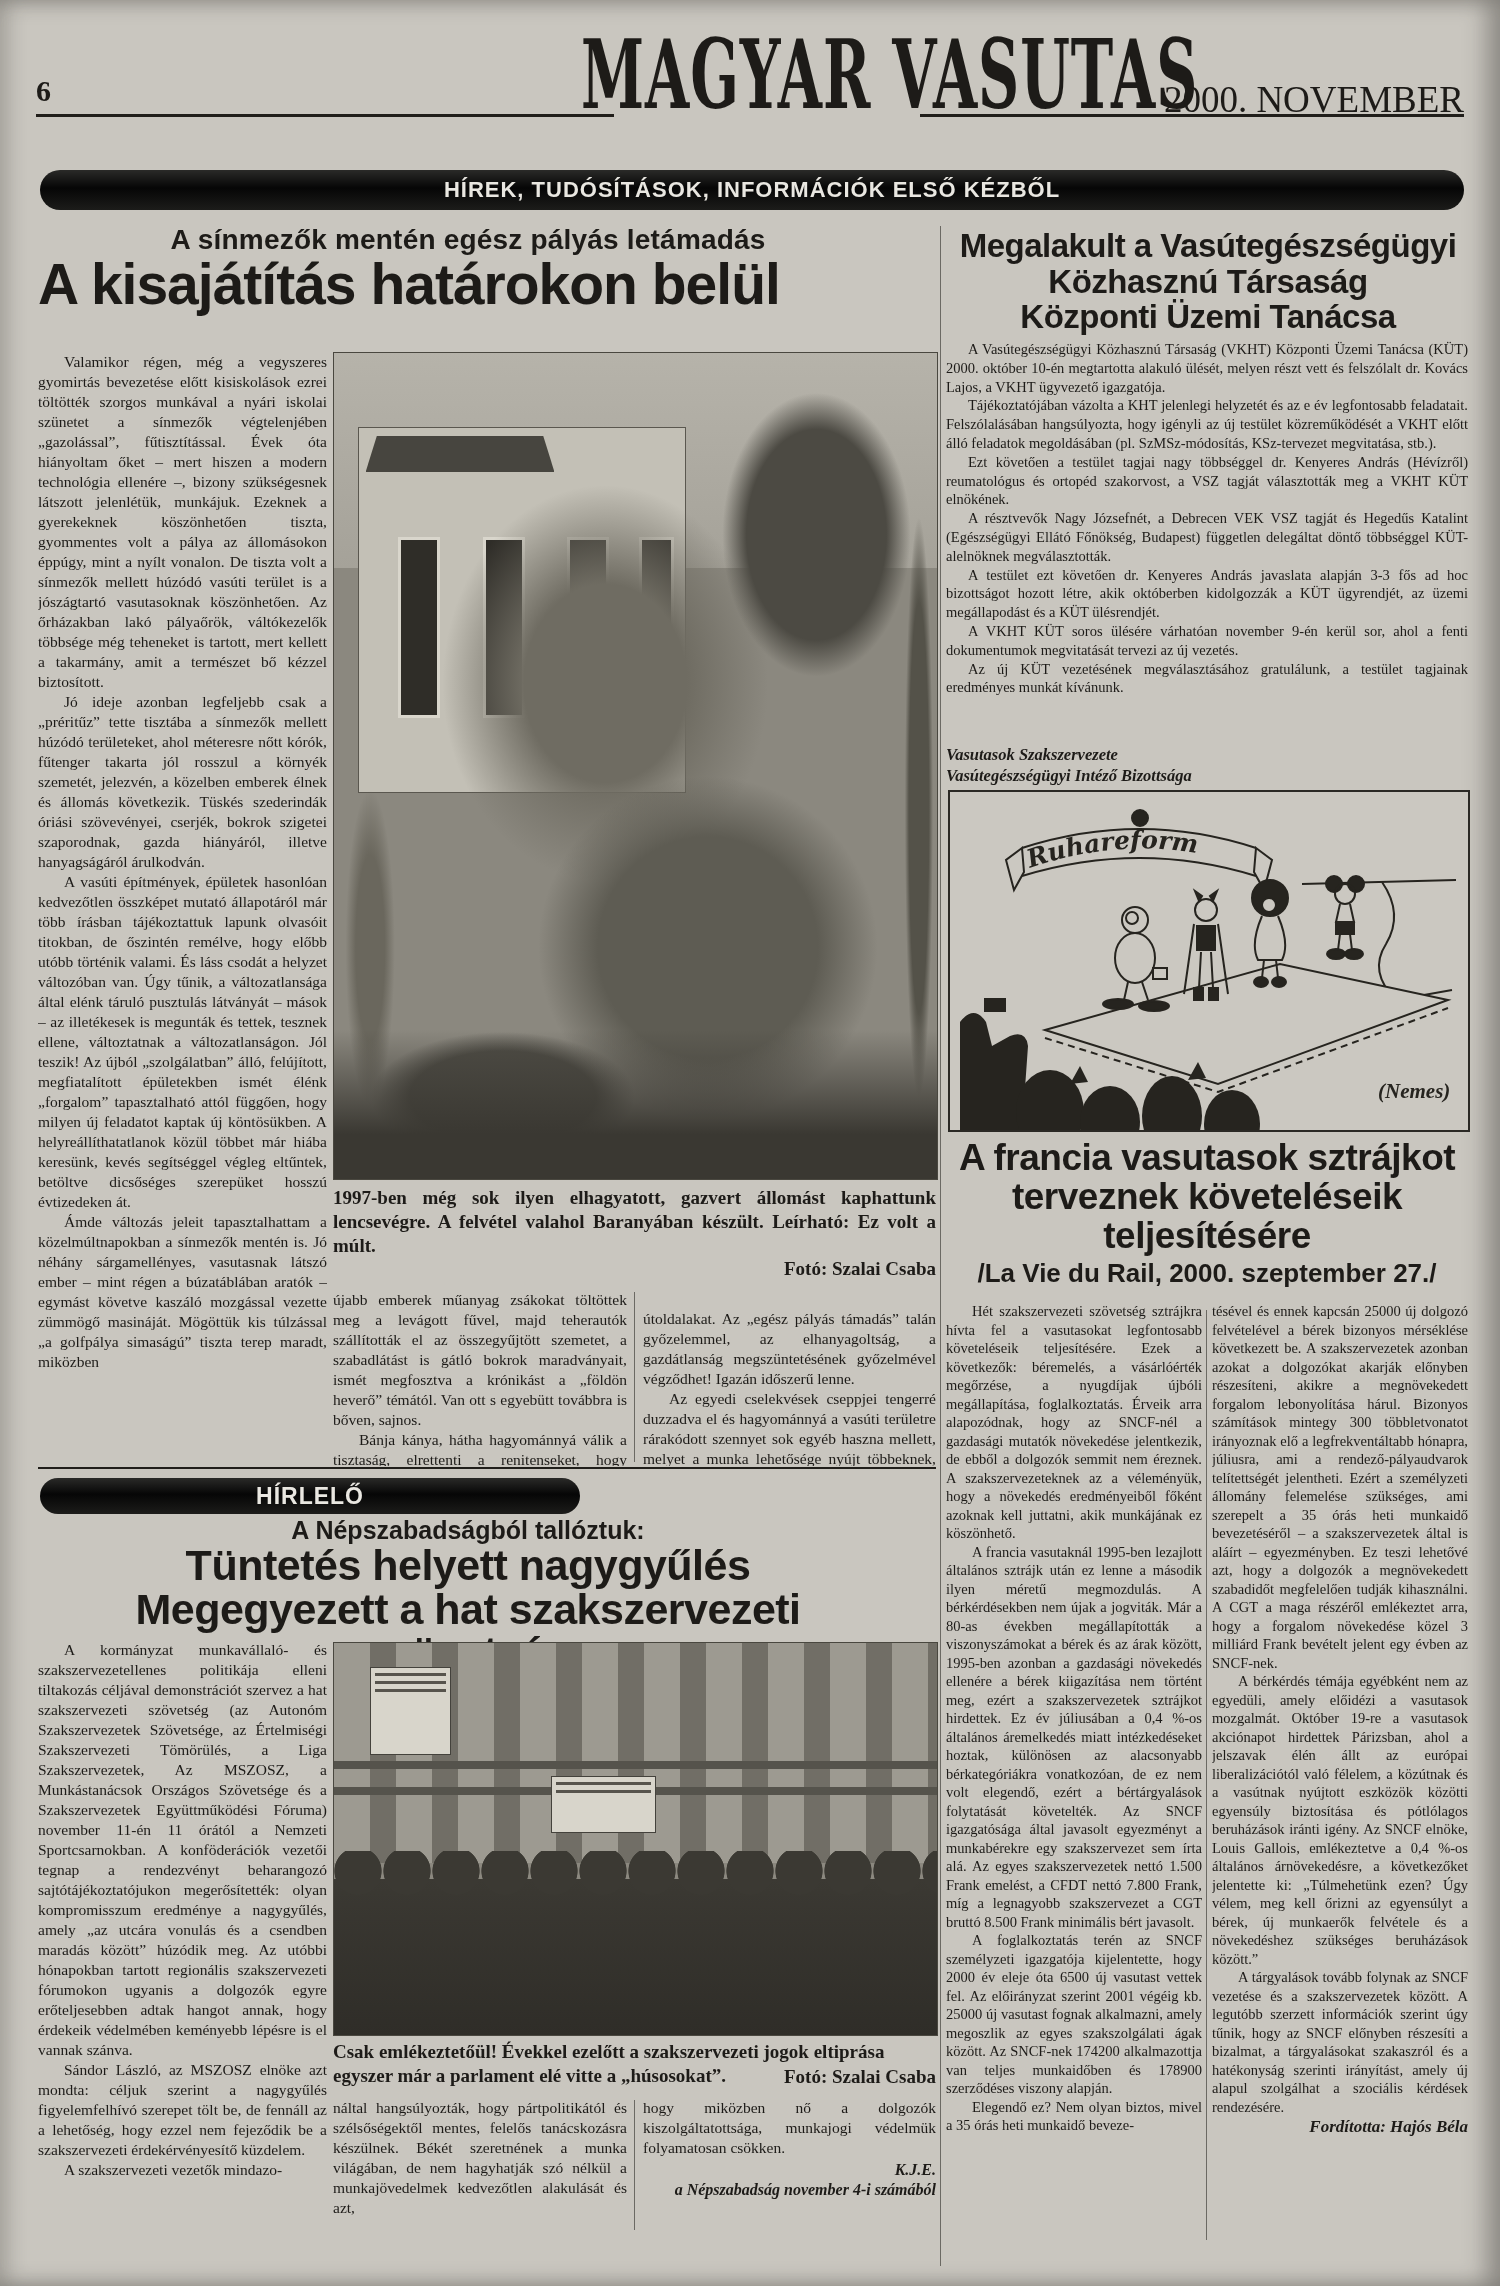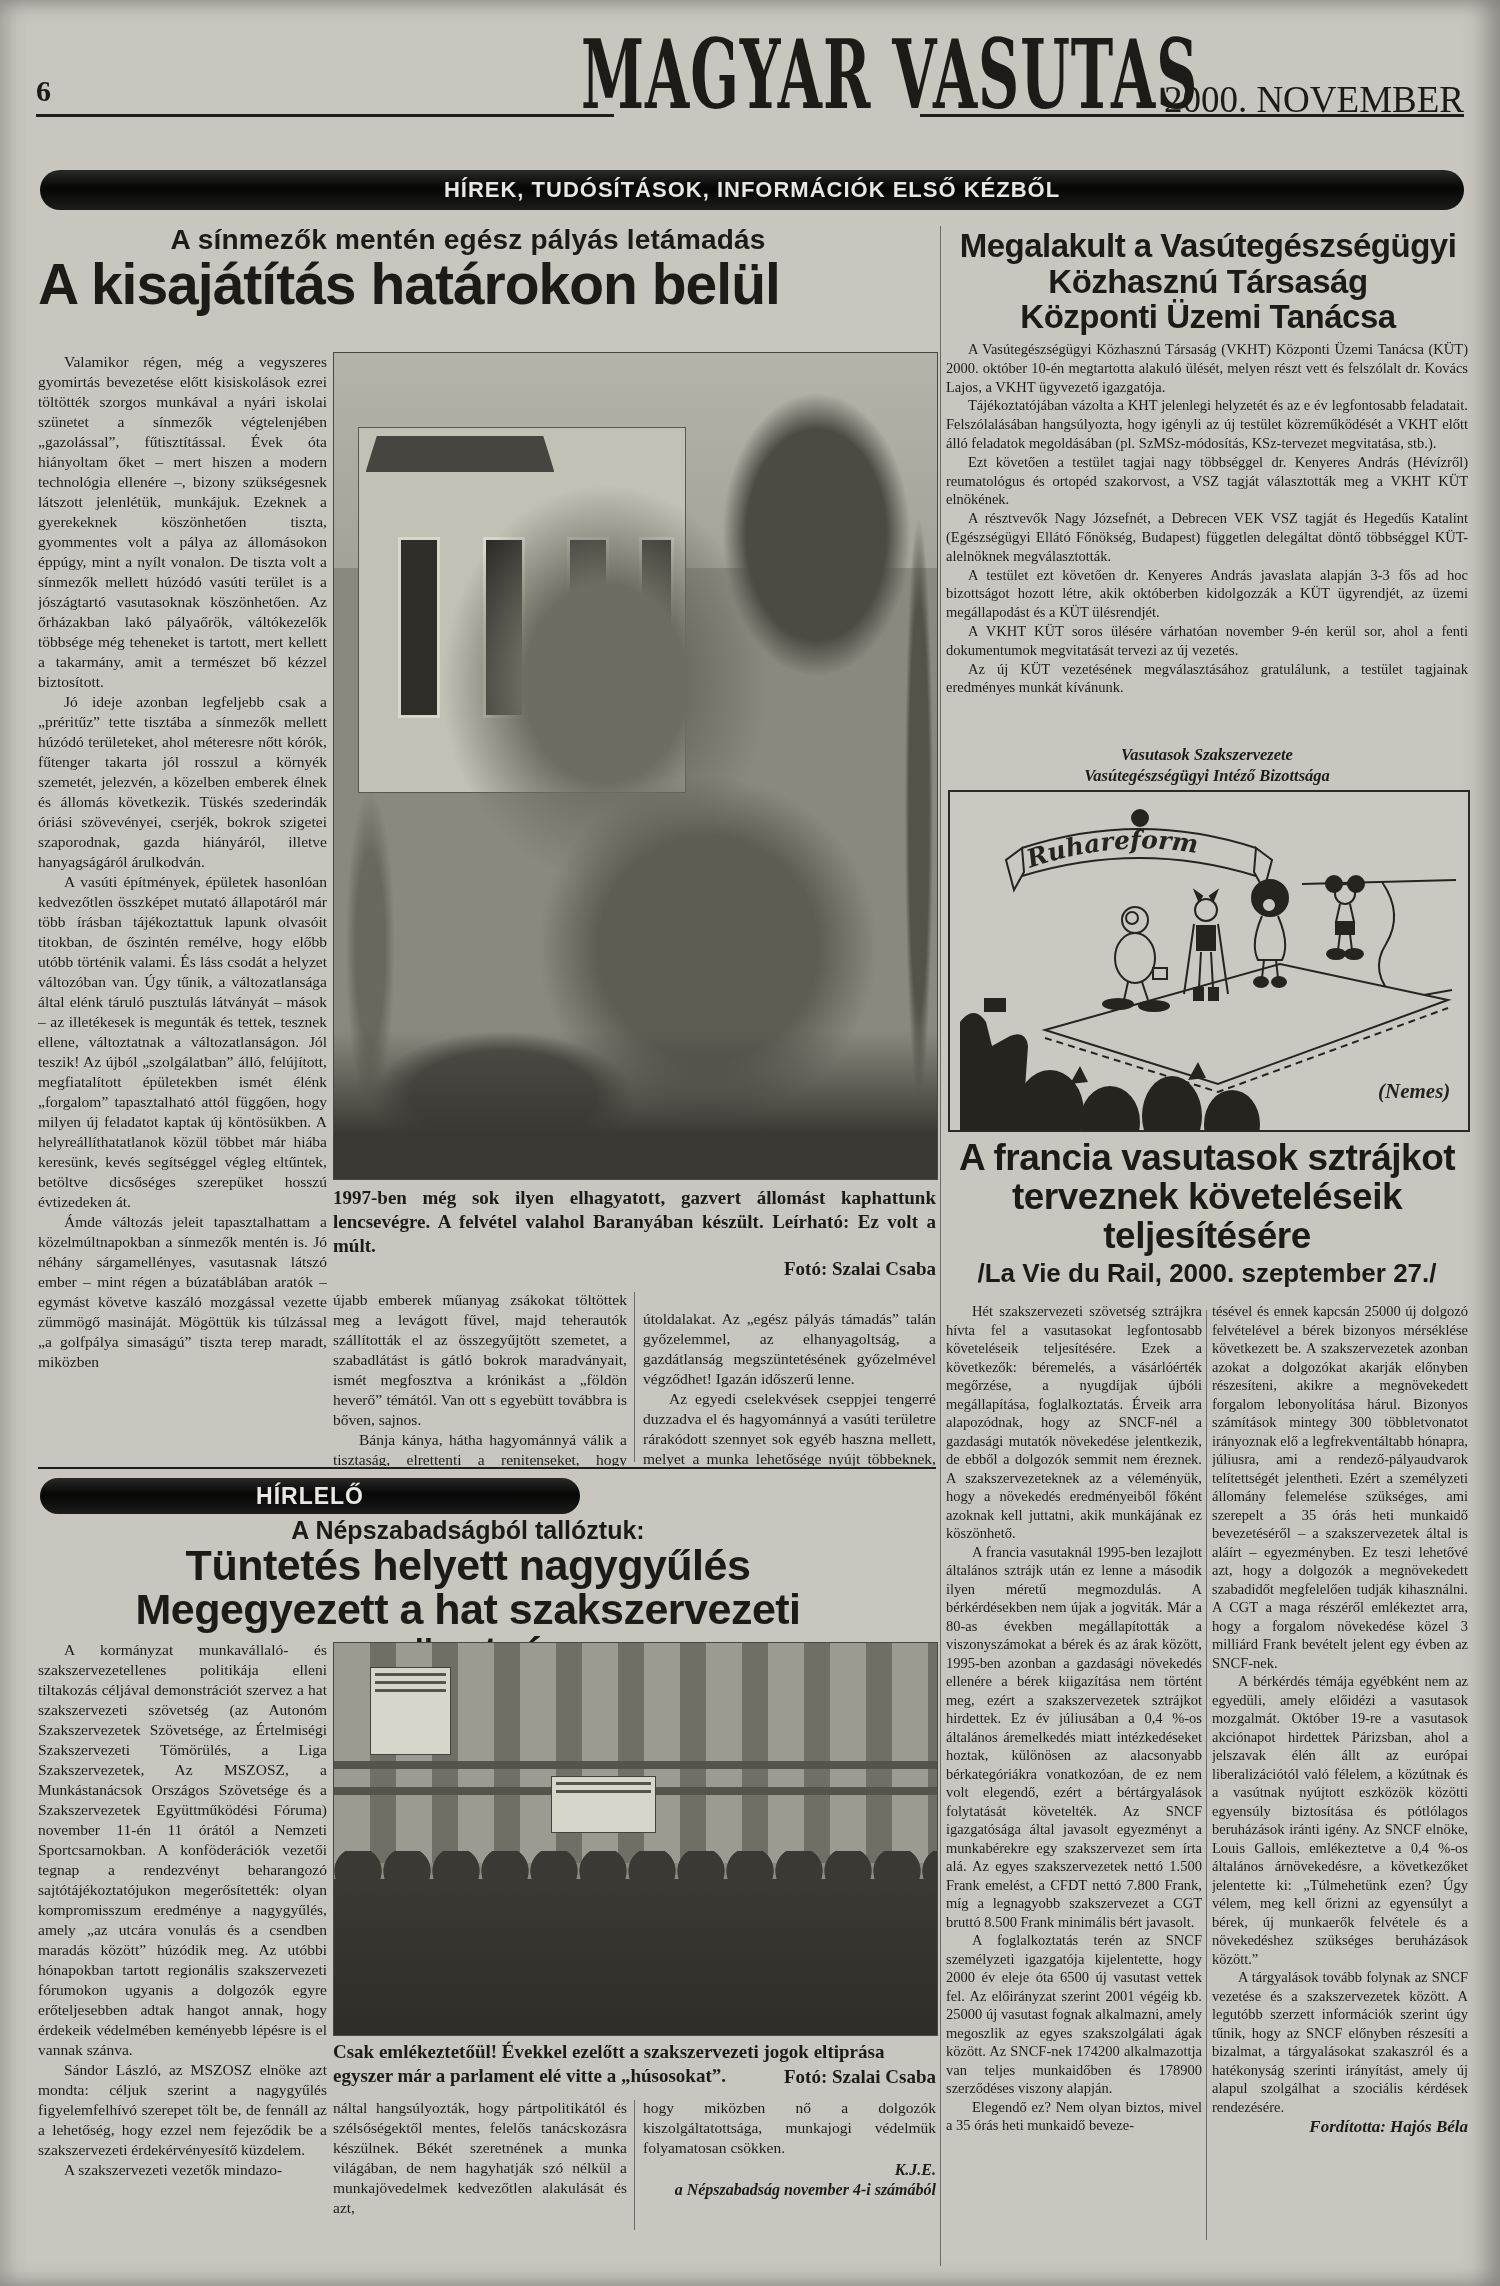--- a/index.html
+++ b/index.html
@@ -22,21 +22,21 @@
   .fsrc{font-weight:bold;font-size:26px;text-align:center;}
   .dhead{font-weight:bold;font-size:43px;line-height:1.0;text-align:center;letter-spacing:-.5px;}
   .tall{font-weight:bold;font-size:25px;text-align:center;}
   .blackbar{background:linear-gradient(180deg,#2a2a28,#060606 45%,#1c1c1a);border-radius:20px;
             color:#e9e7e1;text-align:center;font-weight:bold;letter-spacing:1px;
             font-family:"Liberation Sans",sans-serif;}
   .rule{background:#201e1a;}
   .vrule{background:#6b6963;width:1px;}
   .caption{font-weight:bold;font-size:19px;line-height:24px;}
   .credit{font-weight:bold;font-size:19px;text-align:right;}
-  .sig{font-style:italic;font-weight:bold;font-size:16.5px;line-height:21px;text-align:center;}
+  .sig{font-style:italic;font-weight:bold;font-size:16.5px;line-height:21px;text-align:left;}
   .byline{font-style:italic;font-weight:bold;text-align:right;font-size:16px;margin-top:2px;}
   .masthead{font-family:"DejaVu Serif",serif;font-weight:bold;font-size:62px;letter-spacing:1px;
             transform:scaleY(1.55) scaleX(.92);transform-origin:50% 20%;text-align:center;white-space:nowrap;}
   .photo{border:1px solid #49473f;overflow:hidden;background:#8b887f;}
   
   .ph1-sky{position:absolute;left:0;top:0;right:0;height:26%;background:linear-gradient(180deg,#b6b3aa,#a5a299);}
   .ph1-building{position:absolute;left:4%;top:9%;width:54%;height:44%;background:#c3c0b6;border:1px solid #5a574f;}
   .ph1-roof{position:absolute;left:2%;top:2%;width:58%;height:10%;background:#47453f;
             clip-path:polygon(0 100%,6% 0,94% 0,100% 100%);}
   .ph1-win{position:absolute;top:30%;height:48%;width:11%;background:#2f2d28;border:3px solid #d9d6cc;}

